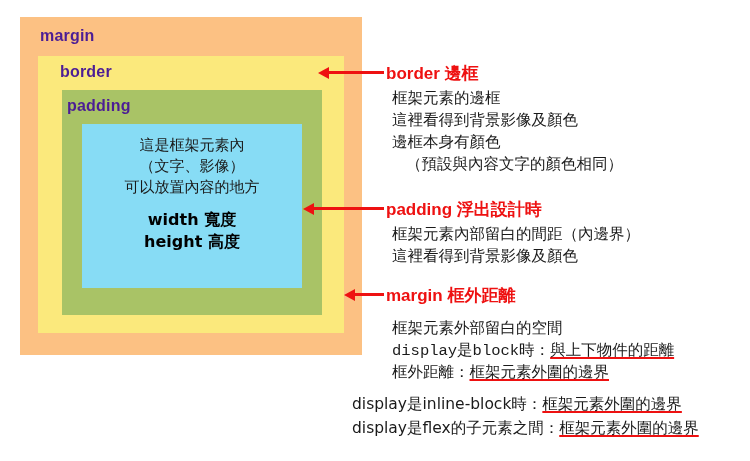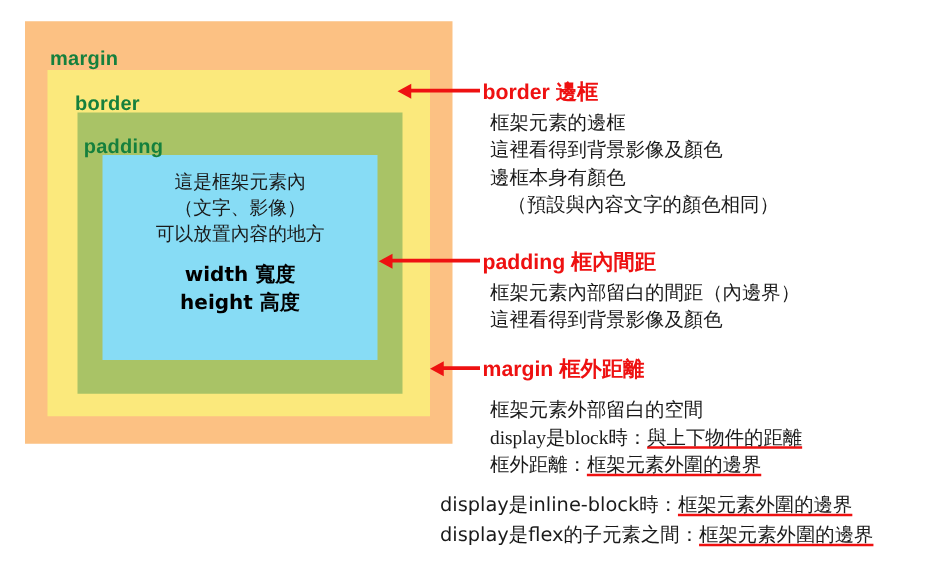--- a/index.html
+++ b/index.html
@@ -23,24 +23,23 @@
 
   .layer-margin  { left: 20px;  top: 17px;  width: 342px; height: 338px; background: #FCC183; }
   .layer-border  { left: 38px;  top: 56px;  width: 306px; height: 277px; background: #FBE97C; }
   .layer-padding { left: 62px;  top: 90px;  width: 260px; height: 225px; background: #A9C366; }
   .layer-content { left: 82px;  top: 124px; width: 220px; height: 164px; background: #87DCF5; }
 
   .layer-label {
     position: absolute;
     font-weight: bold;
     font-size: 16px;
-    color: #15803d;
+    color: #4c1d95;
     letter-spacing: 0.2px;
     white-space: nowrap;
-    margin-top: 12px;
   }
   .lbl-margin  { left: 40px; top: 27px; }
   .lbl-border  { left: 60px; top: 63px; }
   .lbl-padding { left: 67px; top: 97px; }
 
   
   .content-text {
     position: absolute;
     left: 82px;
     top: 135px;
@@ -89,21 +88,21 @@
     white-space: nowrap;
     font-family: "Liberation Sans", sans-serif;
   }
   .ann-body {
     position: absolute;
     left: 392px;
     font-size: 15.5px;
     line-height: 22px;
     color: #1a1a1a;
     white-space: nowrap;
-    font-family: Liberation Serif, serif;
+    font-family: Liberation Mono, monospace;
   }
   .ann-body div { white-space: nowrap; }
   .indent { padding-left: 14px; }
 
   .head-border  { top: 62px; }
   .body-border  { top: 88px; }
   .head-padding { top: 198px; }
   .body-padding { top: 224px; }
   .head-margin  { top: 284px; }
   .body-margin  { top: 318px; }
@@ -159,21 +158,21 @@
 <div id="annotations">
 
   <div class="ann-head head-border">border 邊框</div>
   <div class="ann-body body-border">
     <div>框架元素的邊框</div>
     <div>這裡看得到背景影像及顏色</div>
     <div>邊框本身有顏色</div>
     <div class="indent">（預設與內容文字的顏色相同）</div>
   </div>
 
-  <div class="ann-head head-padding">padding 框內間距</div>
+  <div class="ann-head head-padding">padding 浮出設計時</div>
   <div class="ann-body body-padding">
     <div>框架元素內部留白的間距（內邊界）</div>
     <div>這裡看得到背景影像及顏色</div>
   </div>
 
   <div class="ann-head head-margin">margin 框外距離</div>
   <div class="ann-body body-margin">
     <div>框架元素外部留白的空間</div>
     <div><span>display是block時：</span><span class="u">與上下物件的距離</span></div>
     <div><span>框外距離：</span><span class="u">框架元素外圍的邊界</span></div>

